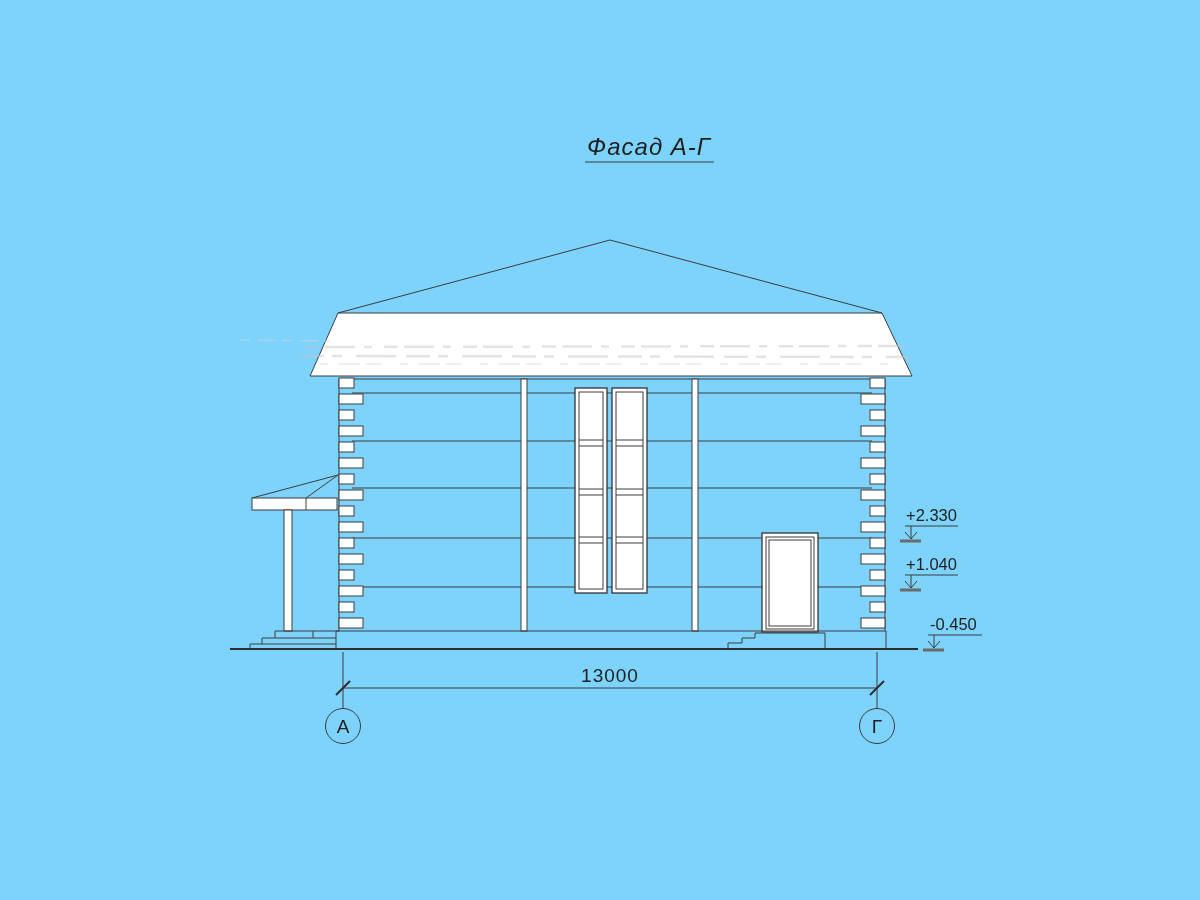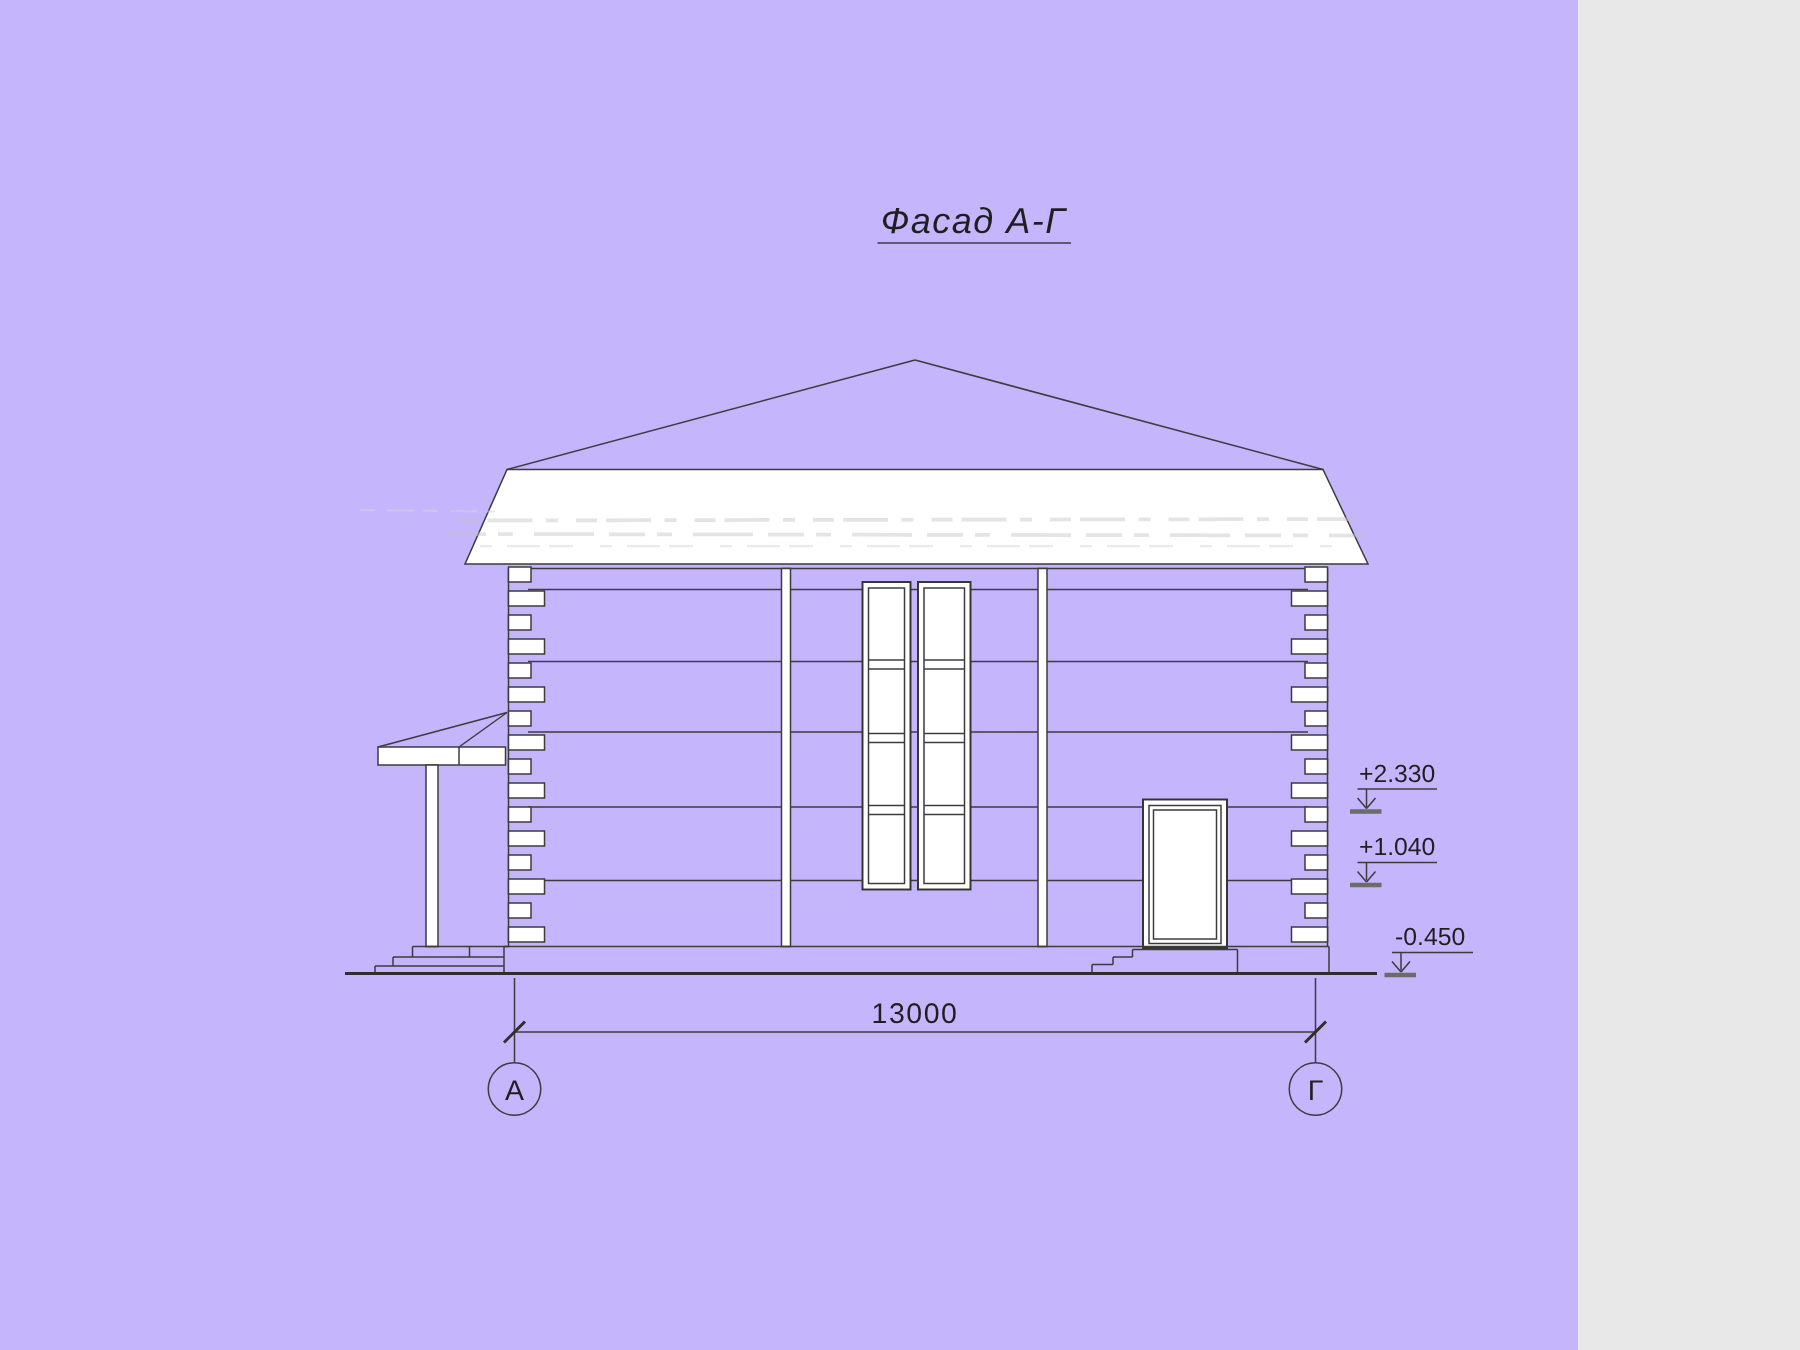--- a/index.html
+++ b/index.html
@@ -1,19 +1,19 @@
 <!DOCTYPE html>
 <html><head>
 <meta charset="utf-8">
 <style>
   html,body{margin:0;padding:0;background:#e8e8e8;}
   .sheet{
     position:relative;
-    width:1052px;height:900px;
-    background:#c4b5fd;
+    width:1200px;height:900px;
+    background:#7dd3fc;
     overflow:hidden;
     font-family:"Liberation Sans", sans-serif;
   }
   svg{display:block}
   .ln{stroke:#3c3c3c;stroke-width:1;fill:none;}
   .lnthick{stroke:#2e2e2e;stroke-width:2;fill:none;}
   .wf{fill:#ffffff;stroke:#3c3c3c;stroke-width:1;}
   .wf2{fill:#ffffff;stroke:#333333;stroke-width:1.3;}
   .noise{stroke:#c4c4c4;stroke-width:2.5;fill:none;opacity:.45;}
   .noise2{stroke:#d6d6d6;stroke-width:1.5;fill:none;opacity:.5;}

